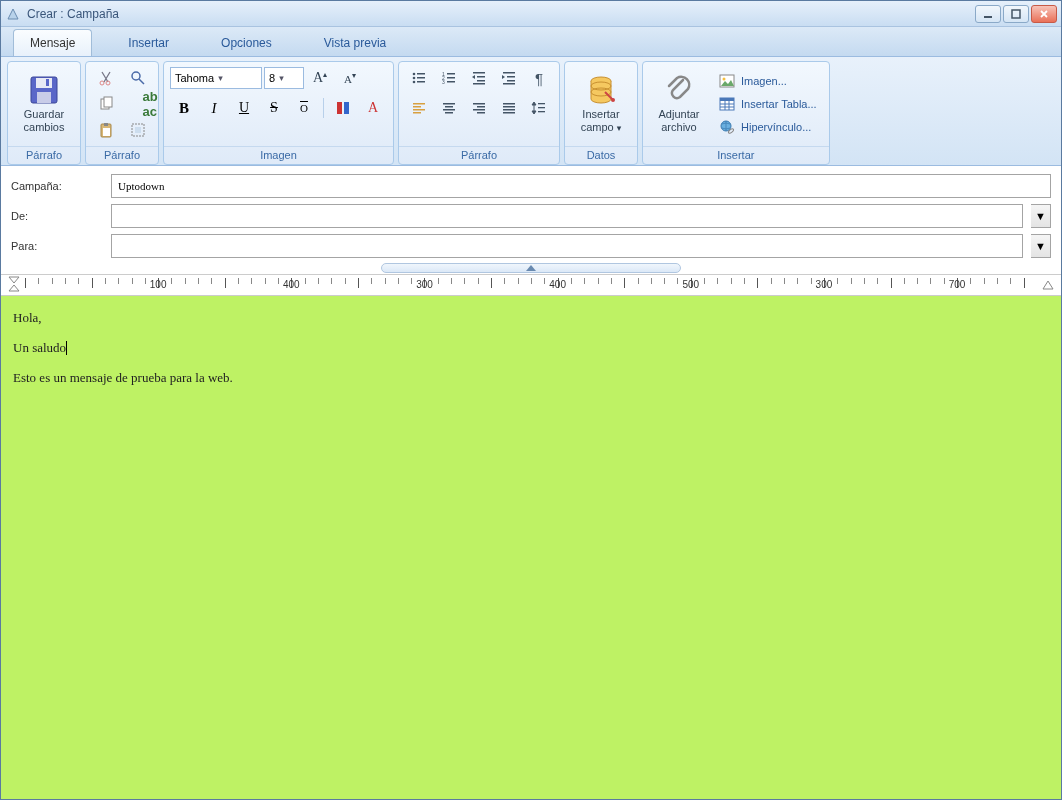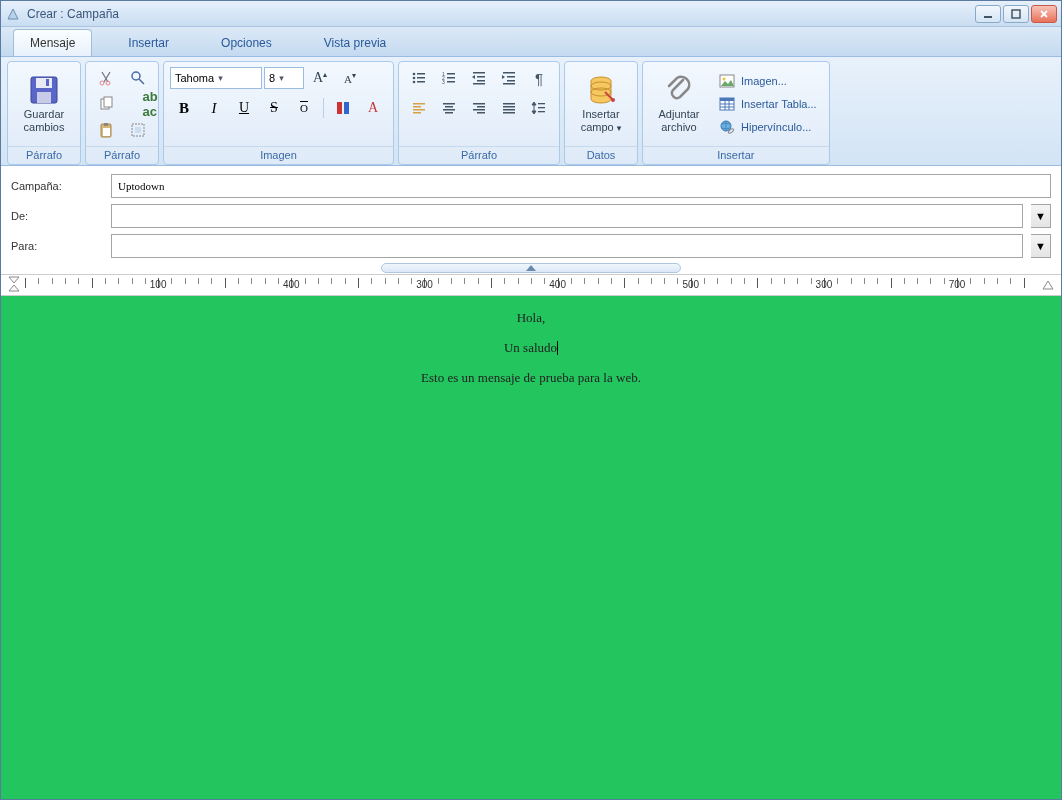--- a/index.html
+++ b/index.html
@@ -47,21 +47,21 @@
 
 .ruler-wrap { position:relative; height:22px; background:#fff; border-top:1px solid #ccc; border-bottom:1px solid #ccc; display:flex; align-items:center; padding:0 10px; }
 .ruler { flex:1; height:18px; position:relative; background:#fff; overflow:hidden; font-size:9px; color:#444; margin:0 14px; }
 .ruler .tick { position:absolute; top:2px; width:1px; height:6px; background:#888; }
 .ruler .tick.major { height:10px; background:#555; }
 .ruler .ticklabel { position:absolute; top:3px; transform:translateX(-50%); font-size:10px; color:#333; }
 .ruler-marker { position:absolute; left:6px; top:0; }
 .ruler-marker svg { width:14px; height:18px; }
 .ruler-end { position:absolute; right:6px; top:2px; }
 
-.editor { flex:1; padding:14px 12px; font:13px Tahoma; color:#222; overflow:auto; background:#22c55e;text-align:center; }
+.editor { flex:1; padding:14px 12px; font:13px Tahoma; color:#222; overflow:auto; background:#bef264; }
 .editor p { margin-bottom:14px; }
 .cursor { display:inline-block; width:1px; height:14px; background:#000; vertical-align:text-bottom; animation:blink 1s steps(1) infinite; }
 @keyframes blink { 50% { opacity:0; } }
 
 .ff-B{font-family:Georgia,serif;font-weight:bold;font-size:15px;}
 .ff-I{font-family:Georgia,serif;font-style:italic;font-size:15px;}
 .ff-U{font-family:Georgia,serif;font-size:14px;text-decoration:underline;}
 .ff-S{font-family:Georgia,serif;font-size:14px;text-decoration:line-through;}
 </style>
 </head>

